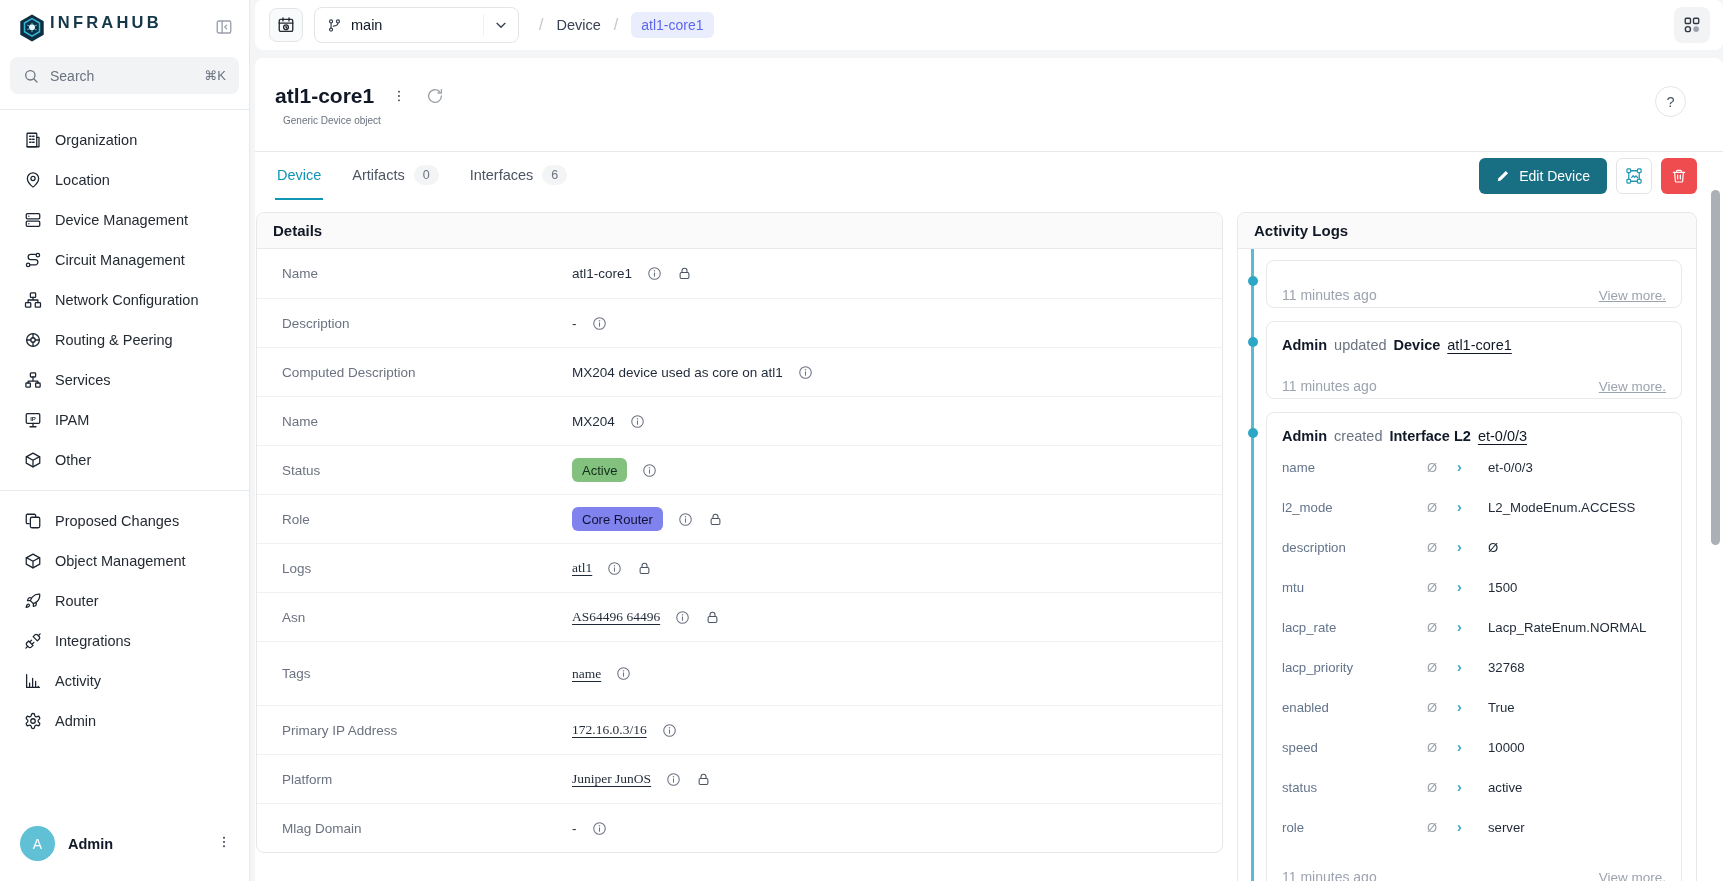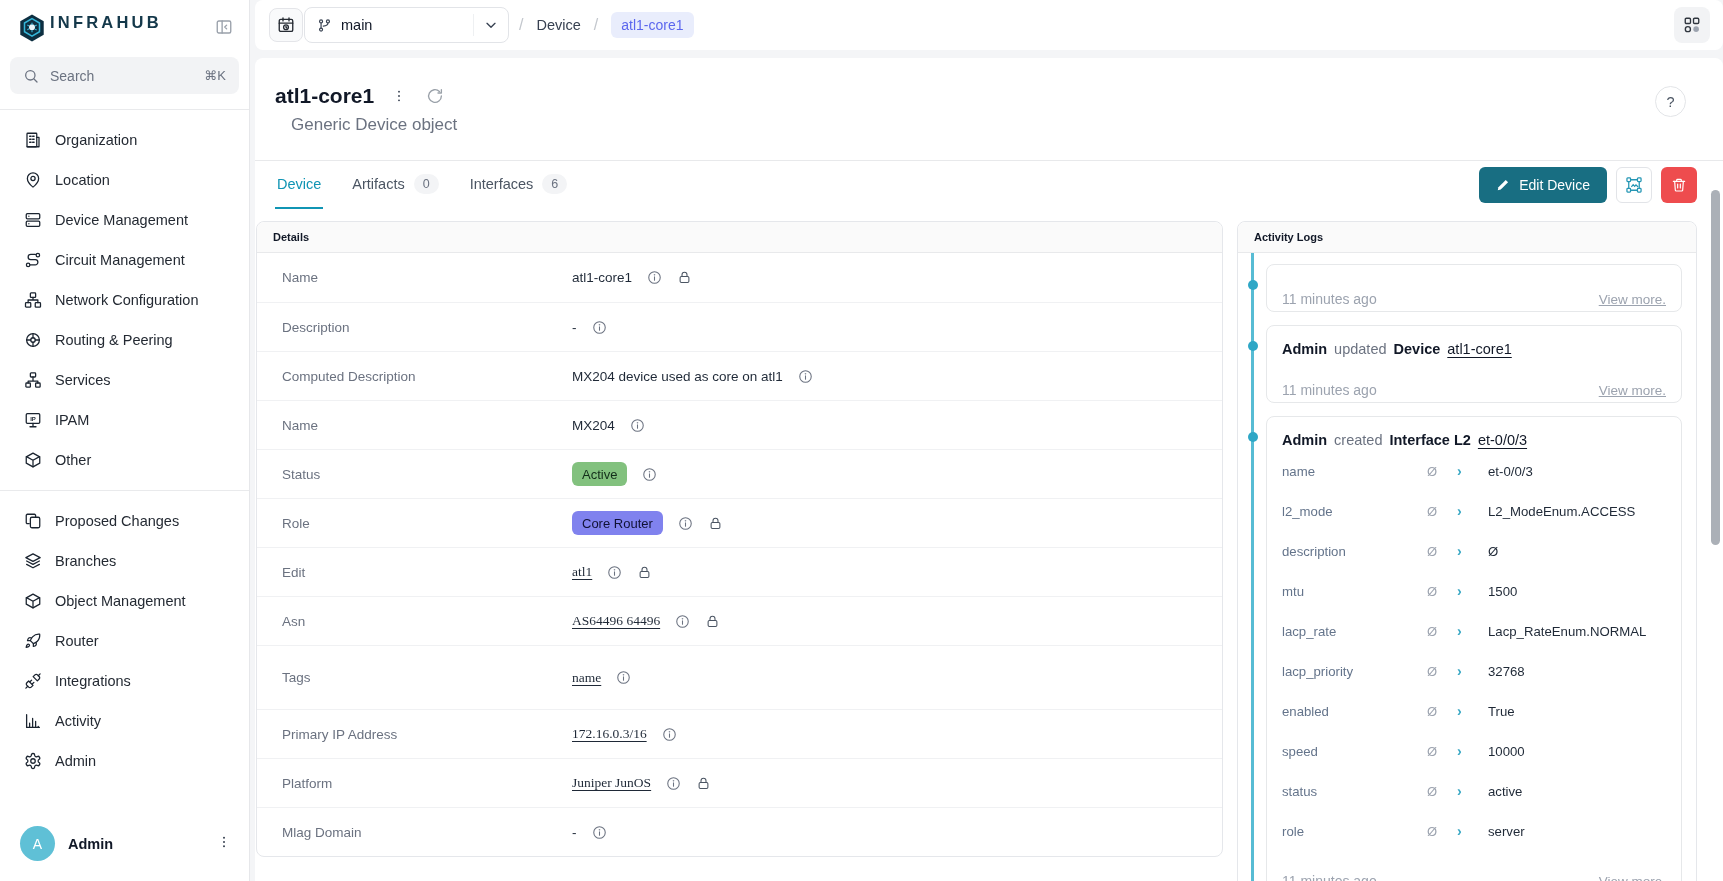--- a/index.html
+++ b/index.html
@@ -44,21 +44,21 @@
   .avatar {
     width:35px; height:35px; border-radius:50%; background:var(--avatar,#5fc0d6);
     color:#fff; display:flex; align-items:center; justify-content:center; font-size:14px;
   }
   .user-name { flex:1; font-weight:bold; font-size:14.5px; color:#111827; }
   .kebab-btn { background:none; border:none; color:#374151; cursor:pointer; padding:3px; }
 
   
   .topbar {
     position:absolute; left:255px; top:0; right:0; height:50px; background:#fff;
-    border-radius:8px; display:flex; align-items:center; padding:0 13px 0 14px; gap:1px; z-index:2;
+    border-radius:8px; display:flex; align-items:center; padding:0 13px 0 14px; gap:11px; z-index:2;
   }
   .icon-btn-light {
     width:34px; height:34px; border:1px solid #e4e5e9; border-radius:8px; background:#f9fafb;
     display:flex; align-items:center; justify-content:center; color:#262b33; cursor:pointer; flex-shrink:0;
   }
   .branch-select {
     width:205px; height:36px; border:1px solid #e2e4e8; border-radius:8px; background:#fff;
     display:flex; align-items:center; gap:9px; padding:0 9px 0 12px; cursor:pointer;
   }
   .branch-select .label { font-size:14.5px; color:#111827; }
@@ -80,21 +80,21 @@
   
   .main-card {
     position:absolute; left:255px; top:58px; right:0; bottom:0;
     background:#fff; border-radius:8px 8px 0 0; overflow:hidden; z-index:1;
   }
   .page-header { display:flex; justify-content:space-between; align-items:flex-start; padding:26px 28px 0 20px; border-bottom:1px solid #e8e9eb; }
   .title-row { display:flex; align-items:center; gap:15px; }
   h1.page-title { font-size:21px; font-weight:bold; color:#111827; }
   .ghost-btn { background:none; border:none; cursor:pointer; color:#374151; display:flex; padding:2px; }
   .refresh-btn { color:#9aa1a9; }
-  .subtitle { margin:7px 16px 25px; font-size:17px; color:#6b7280; }
+  .subtitle { margin:7px 8px 25px; font-size:10px; color:#6b7280; }
   .help-btn {
     width:31px; height:31px; border-radius:50%; border:1px solid #e3e5e8; background:#fff;
     color:#4b5563; font-size:14.5px; cursor:pointer; margin:2px 9px 0 0;
   }
 
   .tabbar { display:flex; align-items:stretch; height:48px; padding:0 26px 0 20px; }
   .tabs { display:flex; gap:27px; }
   .tab {
     display:flex; align-items:center; gap:9px; font-size:14.5px; color:#4b5563;
     border-bottom:2px solid transparent; padding:0 2px; cursor:pointer;
@@ -112,21 +112,21 @@
   }
   .btn-danger {
     width:36px; height:36px; border:none; border-radius:6px; background:var(--danger,#ee4c4e);
     color:#fff; display:flex; align-items:center; justify-content:center; cursor:pointer;
   }
 
   .content { display:flex; align-items:flex-start; gap:14px; padding:12px 26px 0 1px; }
   .panel { background:#fff; border:1px solid #e5e7eb; border-radius:8px; }
   .panel-header {
     padding:9px 16px; background:#fafafa; border-bottom:1px solid #e8e9eb;
-    border-radius:8px 8px 0 0; font-size:11px; font-weight:bold; color:#111827;
+    border-radius:8px 8px 0 0; font-size:15px; font-weight:bold; color:#111827;
   }
   .details-card { flex:1; }
   .detail-row { display:flex; align-items:center; min-height:49px; padding:0 16px 0 25px; }
   .detail-row + .detail-row { border-top:1px solid #f0f1f3; }
   .detail-row.tall { min-height:64px;align-items:center; }
   .detail-label { width:290px; flex-shrink:0; color:#6b7280; font-size:13.5px; }
   .detail-value { display:flex; align-items:center; gap:15px; font-size:13.5px; color:#1f2937; }
   .value-link { text-decoration:underline; text-underline-offset:2.5px; cursor:pointer;font-family:Liberation Serif, serif; }
   .badge { padding:4.5px 10px; border-radius:6px; font-size:13px; }
   .badge-green { background:var(--badge-green,#82c17e); color:#132e1a; }
@@ -285,30 +285,20 @@
   <div class="sidebar-divider" style="margin:0 0;"></div>
   <nav id="nav-group-1">
       <div class="nav-item">
         <span class="icon i18">
           <svg viewBox="0 0 24 24" fill="none" stroke="currentColor" stroke-width="1.7" stroke-linecap="round" stroke-linejoin="round">
             <rect x="8.5" y="7" width="12.5" height="14" rx="2"></rect>
             <path d="M15.5 7V4.5A1.5 1.5 0 0 0 14 3H4.5A1.5 1.5 0 0 0 3 4.5V14a1.5 1.5 0 0 0 1.5 1.5H7"></path>
           </svg>
         </span>
         <span class="nav-label">Proposed Changes</span>
-      </div>
-      <div class="nav-item">
-        <span class="icon i18">
-          <svg viewBox="0 0 24 24" fill="none" stroke="currentColor" stroke-width="1.7" stroke-linecap="round" stroke-linejoin="round">
-            <path d="m12 2.5 9.5 5L12 12.5l-9.5-5Z"></path>
-            <path d="m3.5 12 8.5 4.5L20.5 12"></path>
-            <path d="m3.5 16.5 8.5 4.5 8.5-4.5"></path>
-          </svg>
-        </span>
-        <span class="nav-label">Branches</span>
       </div>
       <div class="nav-item">
         <span class="icon i18">
           <svg viewBox="0 0 24 24" fill="none" stroke="currentColor" stroke-width="1.7" stroke-linecap="round" stroke-linejoin="round">
             <path d="M12 2.8 21 7.8v8.4l-9 5-9-5V7.8Z"></path>
             <path d="M3.3 7.5 12 12.3l8.7-4.8M12 12.3V21"></path>
           </svg>
         </span>
         <span class="nav-label">Object Management</span>
       </div>
@@ -581,21 +571,21 @@
               </span>
               <span class="icon i15 lock-ic">
                 <svg viewBox="0 0 24 24" fill="none" stroke="currentColor" stroke-width="1.7" stroke-linecap="round" stroke-linejoin="round">
                   <rect x="5" y="10.5" width="14" height="9.5" rx="2"></rect>
                   <path d="M8 10.5V7.5a4 4 0 0 1 8 0v3"></path>
                 </svg>
               </span>
             </span>
           </div>
           <div class="detail-row">
-            <span class="detail-label">Edit</span>
+            <span class="detail-label">Logs</span>
             <span class="detail-value">
               <span class="value-link">atl1</span>
               <span class="icon i15 info-ic">
                 <svg viewBox="0 0 24 24" fill="none" stroke="currentColor" stroke-width="1.7" stroke-linecap="round" stroke-linejoin="round">
                   <circle cx="12" cy="12" r="9.2"></circle>
                   <path d="M12 11v5.2"></path>
                   <circle cx="12" cy="7.6" r="0.4" fill="currentColor"></circle>
                 </svg>
               </span>
               <span class="icon i15 lock-ic">

